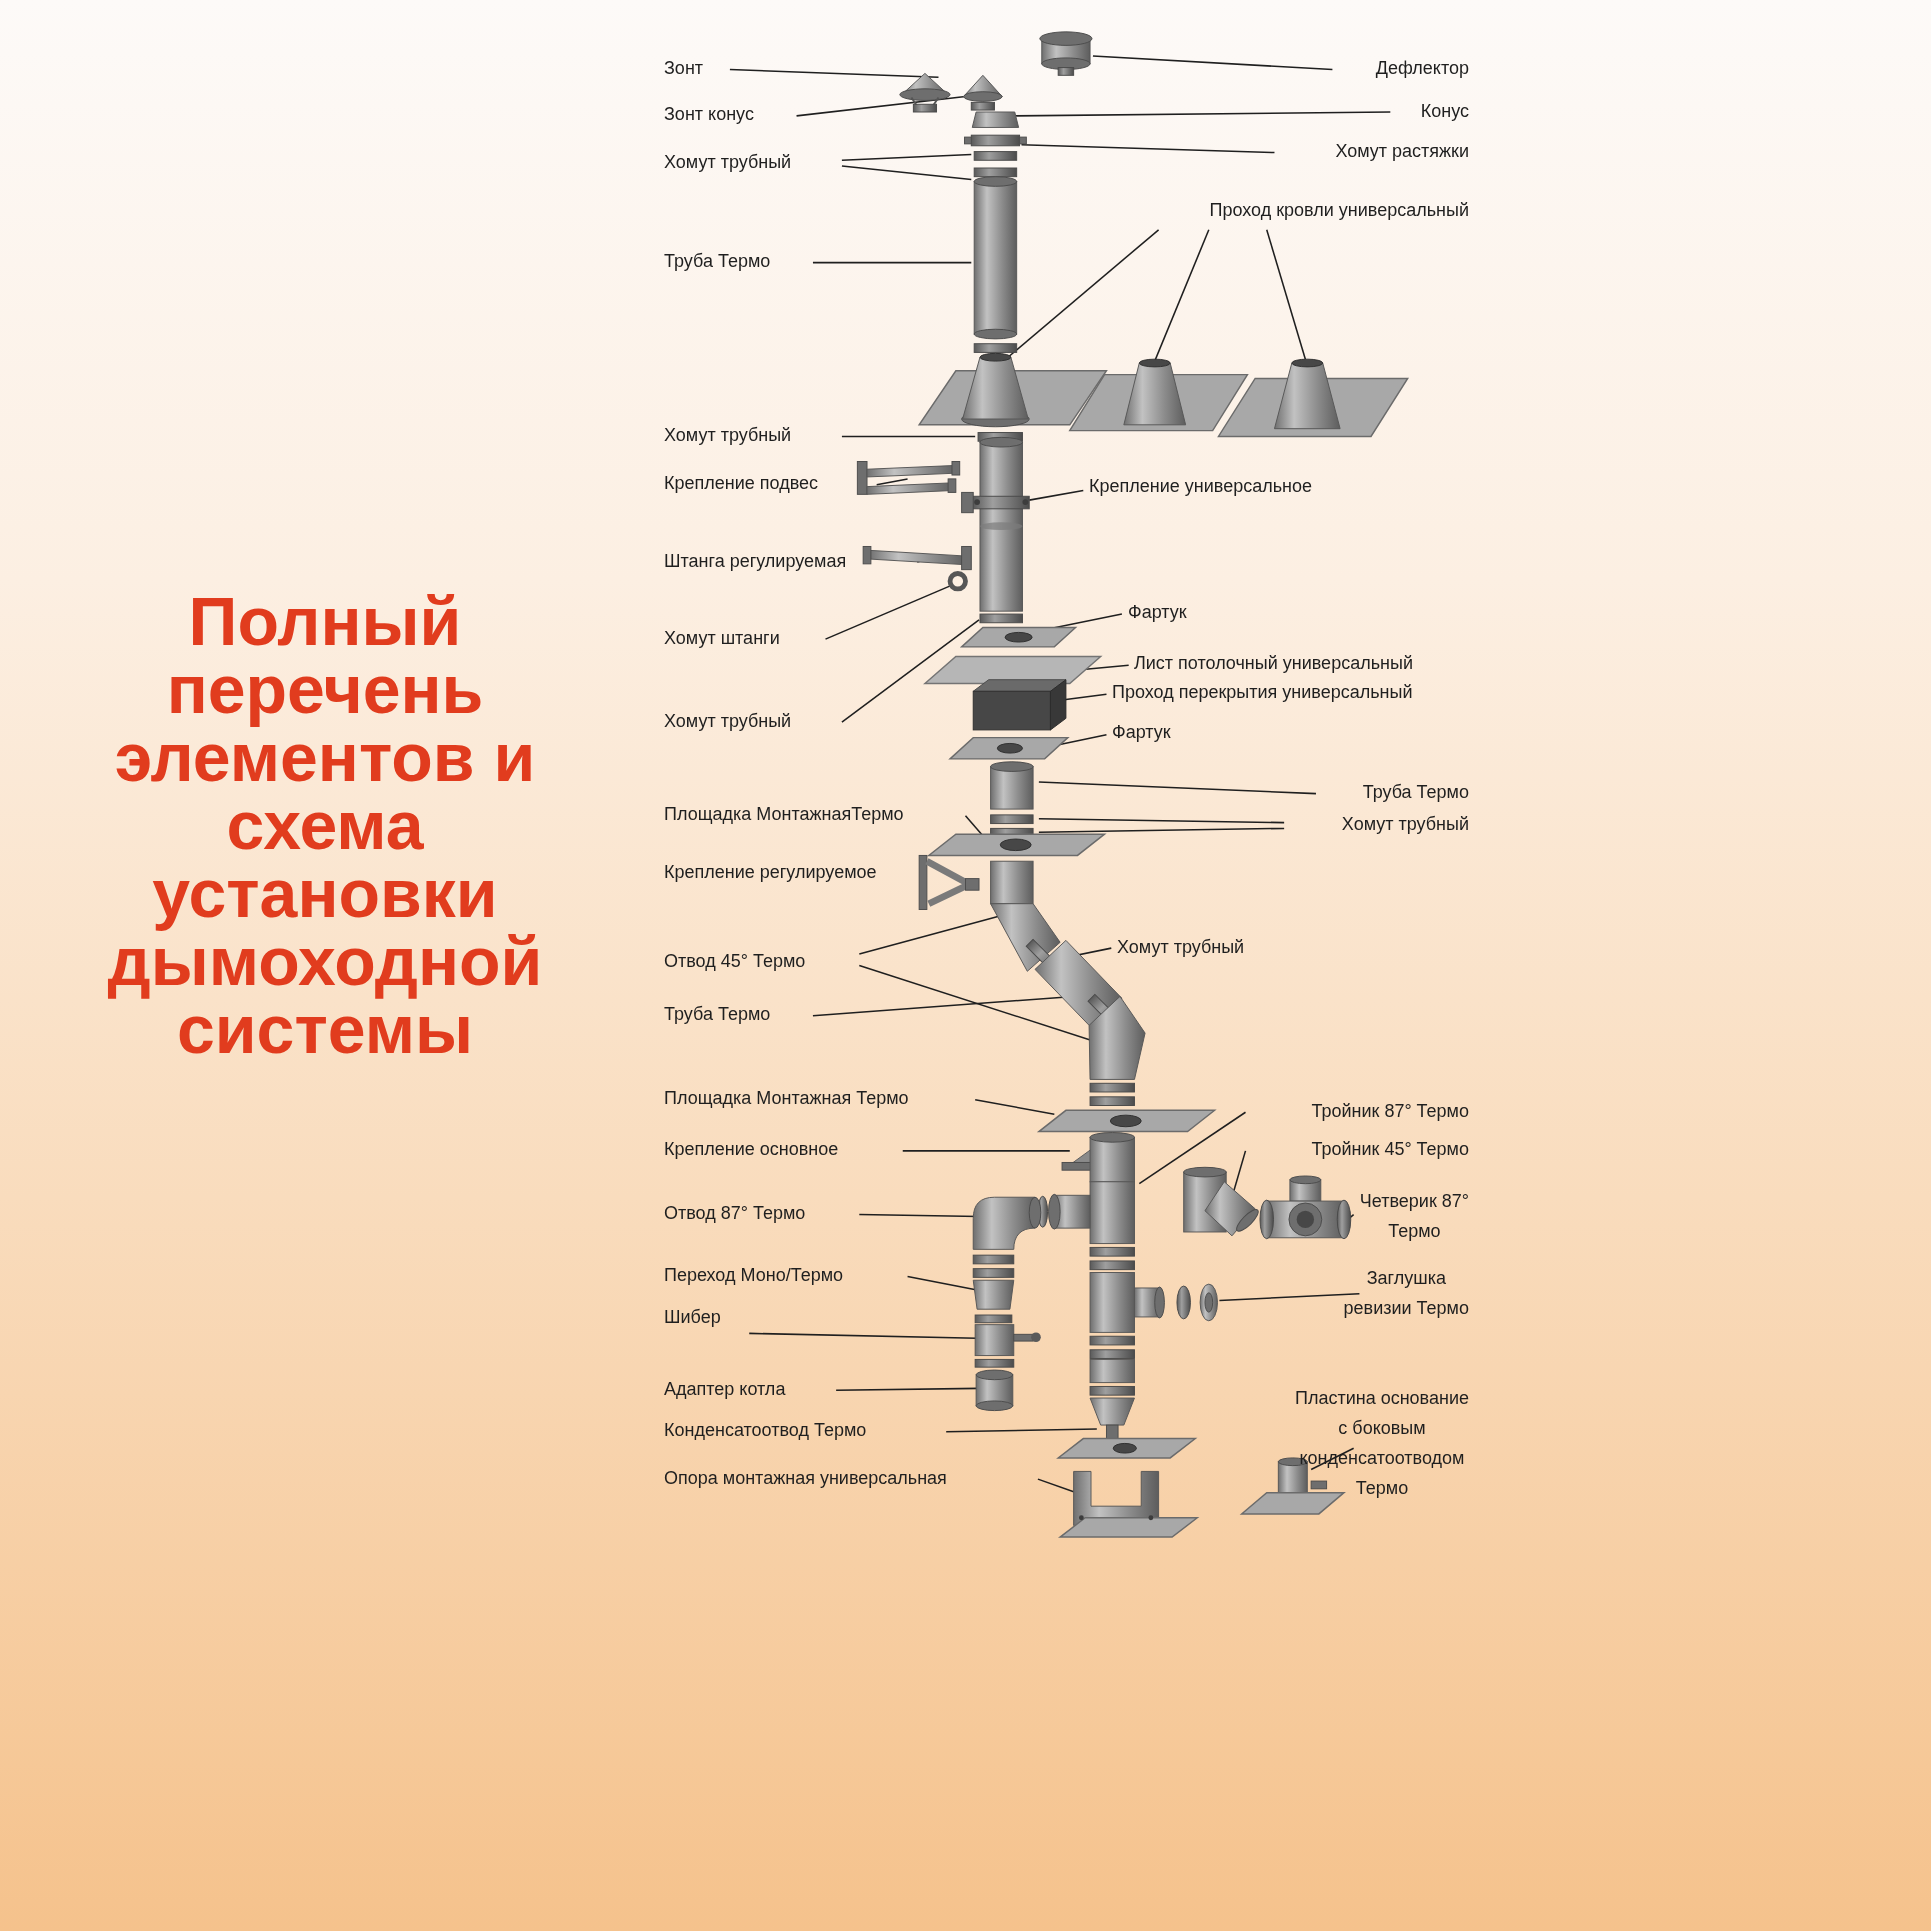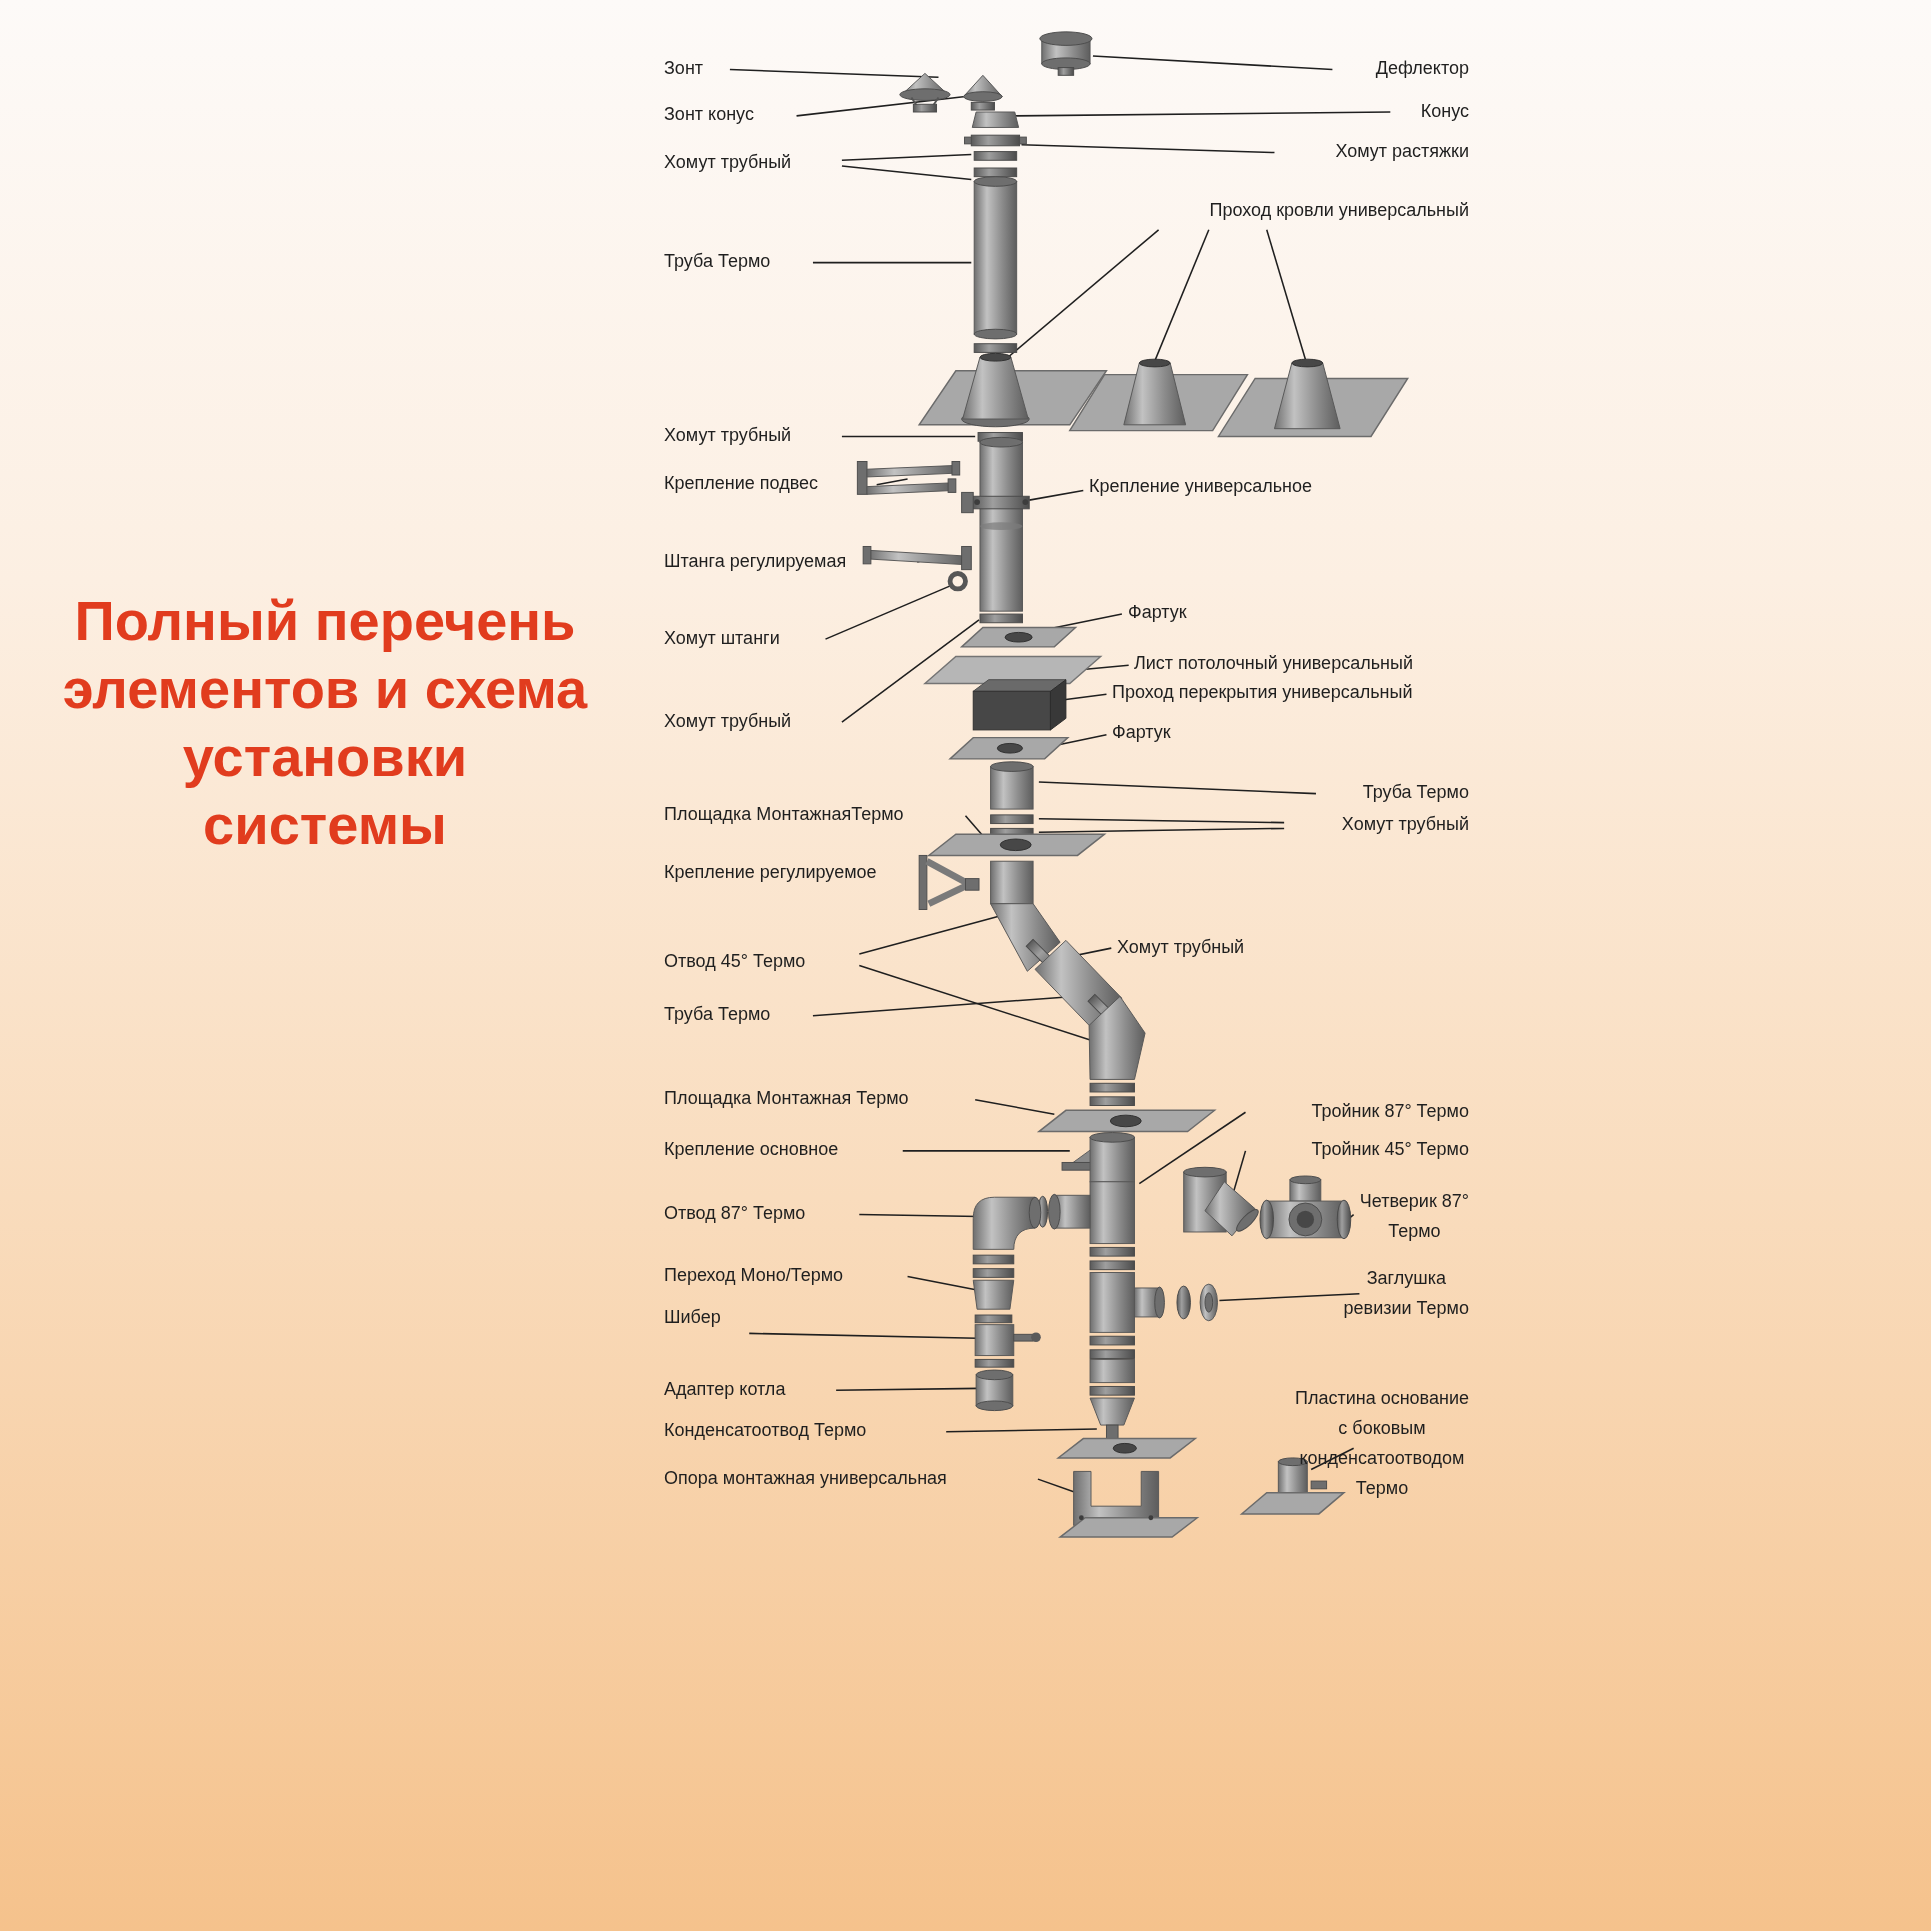--- a/index.html
+++ b/index.html
@@ -6,21 +6,21 @@
   .page{
     position:relative;
     width:1931px;height:1931px;
     overflow:hidden;
     background:linear-gradient(180deg,#fdfaf8 0%,#fcefe2 30%,#f9dcbd 62%,#f5c28c 100%);
     font-family:"Liberation Sans", sans-serif;
   }
   .diagram{position:absolute;left:0;top:0;width:1931px;height:1931px;}
   .title{
     position:absolute;left:21px;top:587px;width:608px;
-    text-align:center;font-weight:bold;font-size:56px;line-height:68px;
+    text-align:center;font-weight:bold;font-size:68px;line-height:68px;
     color:#e13c1e;
   }
   .lbl{
     position:absolute;
     font-size:18px;line-height:30px;color:#1f1f1f;
     white-space:pre-line;
   }
   .lblr{text-align:center;}
   .lead{stroke:#1f1f1f;stroke-width:1.6;fill:none;}
   .pg{fill:url(#pg);stroke:#575757;stroke-width:1;}
@@ -350,20 +350,21 @@
       <ellipse class="md" cx="1339" cy="1514" rx="15" ry="4"></ellipse>
       <polygon class="plate" points="1286,1568 1366,1568 1392,1546 1312,1546"></polygon>
       <rect class="md" x="1358" y="1534" width="16" height="8"></rect>
     </g>
   </svg>
 
   <div class="title">
     <div>Полный перечень</div>
     <div>элементов и схема</div>
     <div>установки</div>
+    <div>дымоходной</div>
     <div>системы</div>
   </div>
 
   <div class="lbl" style="left:664px;top:53px">Зонт</div>
   <div class="lbl" style="left:664px;top:99px">Зонт конус</div>
   <div class="lbl" style="left:664px;top:147px">Хомут трубный</div>
   <div class="lbl" style="left:664px;top:246px">Труба Термо</div>
   <div class="lbl" style="left:664px;top:420px">Хомут трубный</div>
   <div class="lbl" style="left:664px;top:468px">Крепление подвес</div>
   <div class="lbl" style="left:664px;top:546px">Штанга регулируемая</div>

